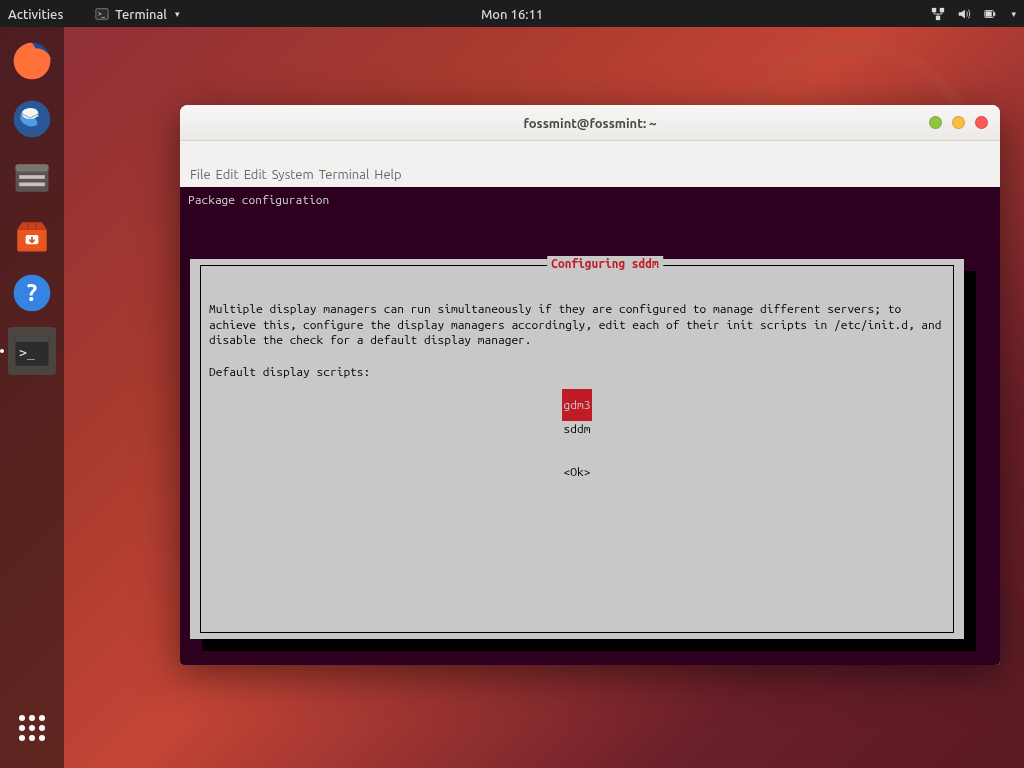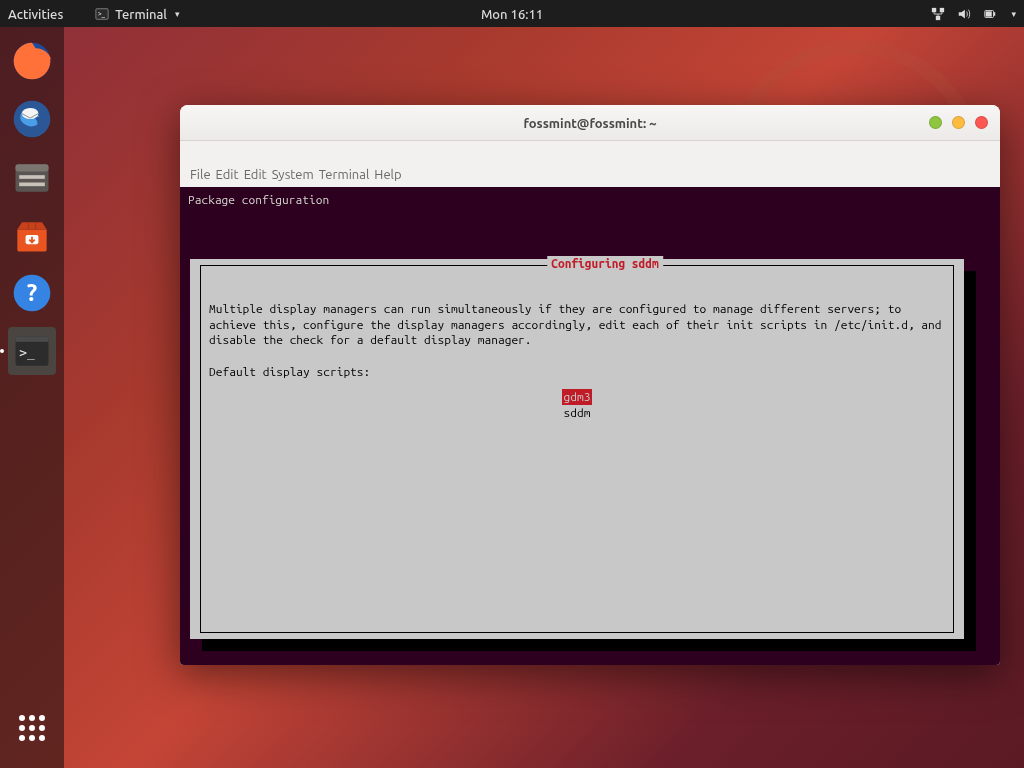--- a/index.html
+++ b/index.html
@@ -188,21 +188,21 @@
   font-weight: bold;
   margin-left: 28px;
 }
 .dialog-text { color: #000; white-space: pre-wrap; }
 .options { text-align: center; margin-top: 10px; }
 .option { display: block; }
 .option.selected {
   background: #c01c28;
   color: #c8c8c8;
   display: inline-block;
-  padding: 0 2px;
+  padding: 8px 2px;
 }
 .ok-button { text-align: center; margin-top: 28px; color: #000; }
 </style>
 </head>
 <body>
 
 <div class="wallpaper-circle"></div>
 
 <div class="topbar">
   <div class="left">
@@ -323,16 +323,17 @@
         <span class="dialog-title">Configuring sddm</span>
         <br>
         <br>
         <div class="dialog-text">Multiple display managers can run simultaneously if they are configured to manage different servers; to achieve this, configure the display managers accordingly, edit each of their init scripts in /etc/init.d, and disable the check for a default display manager.</div>
         <br>
         <div class="dialog-text">Default display scripts:</div>
         <div class="options">
           <span class="option selected">gdm3</span>
           <span class="option">sddm</span>
         </div>
+        <div class="ok-button">&lt;Ok&gt;</div>
       </div>
     </div>
   </div>
 </div>
 
 </body></html>

